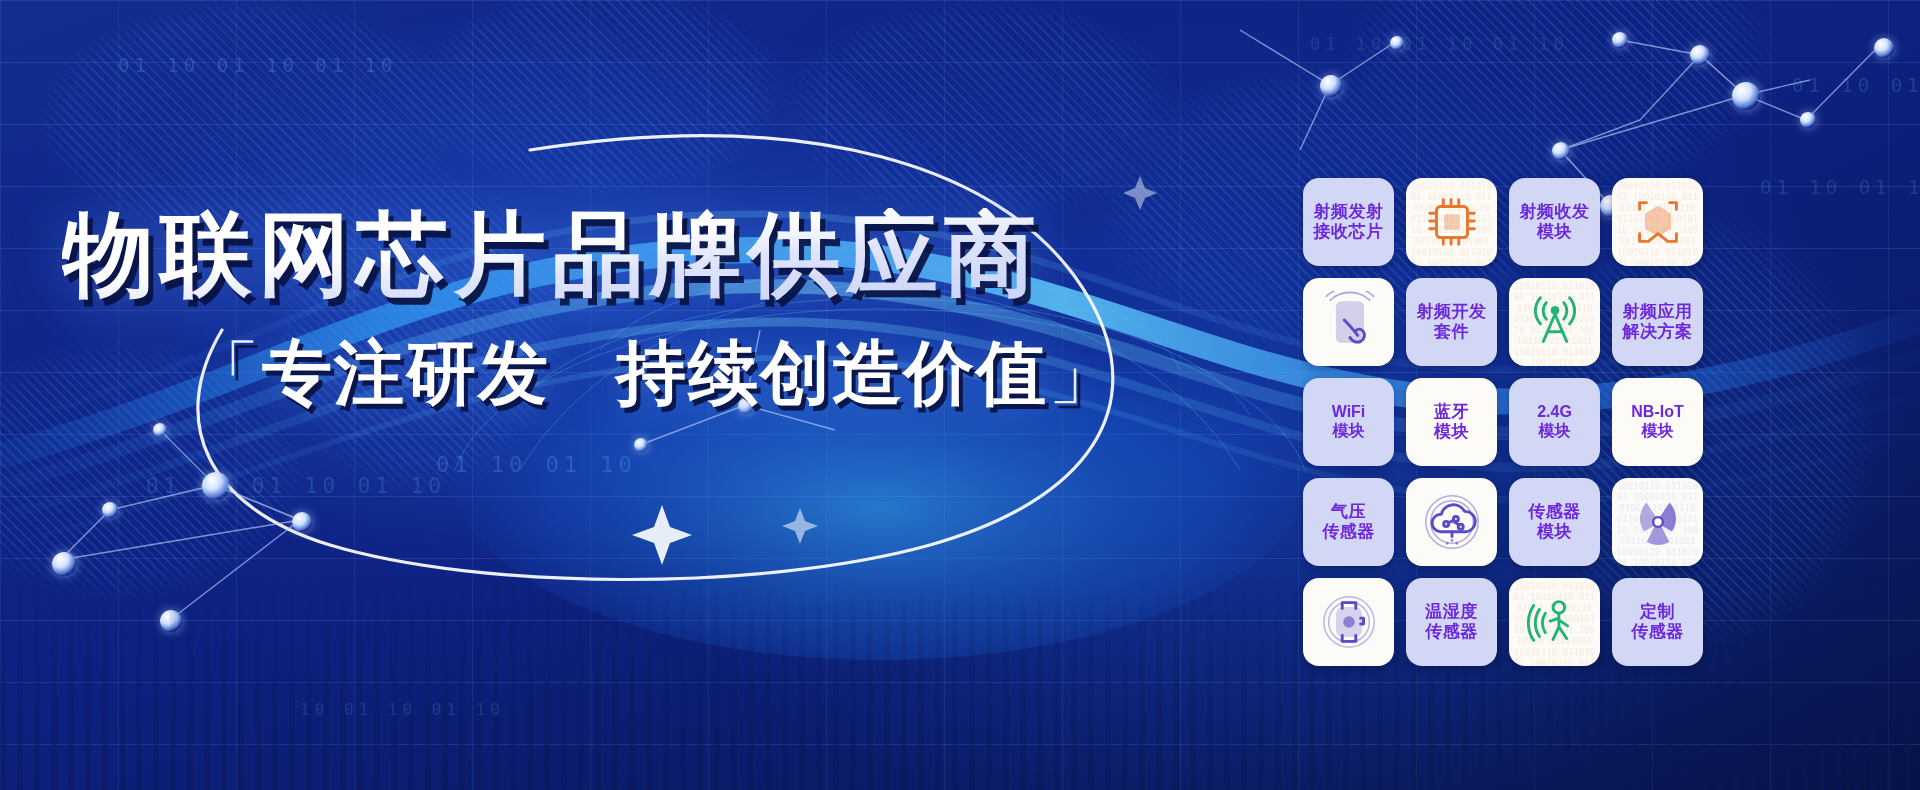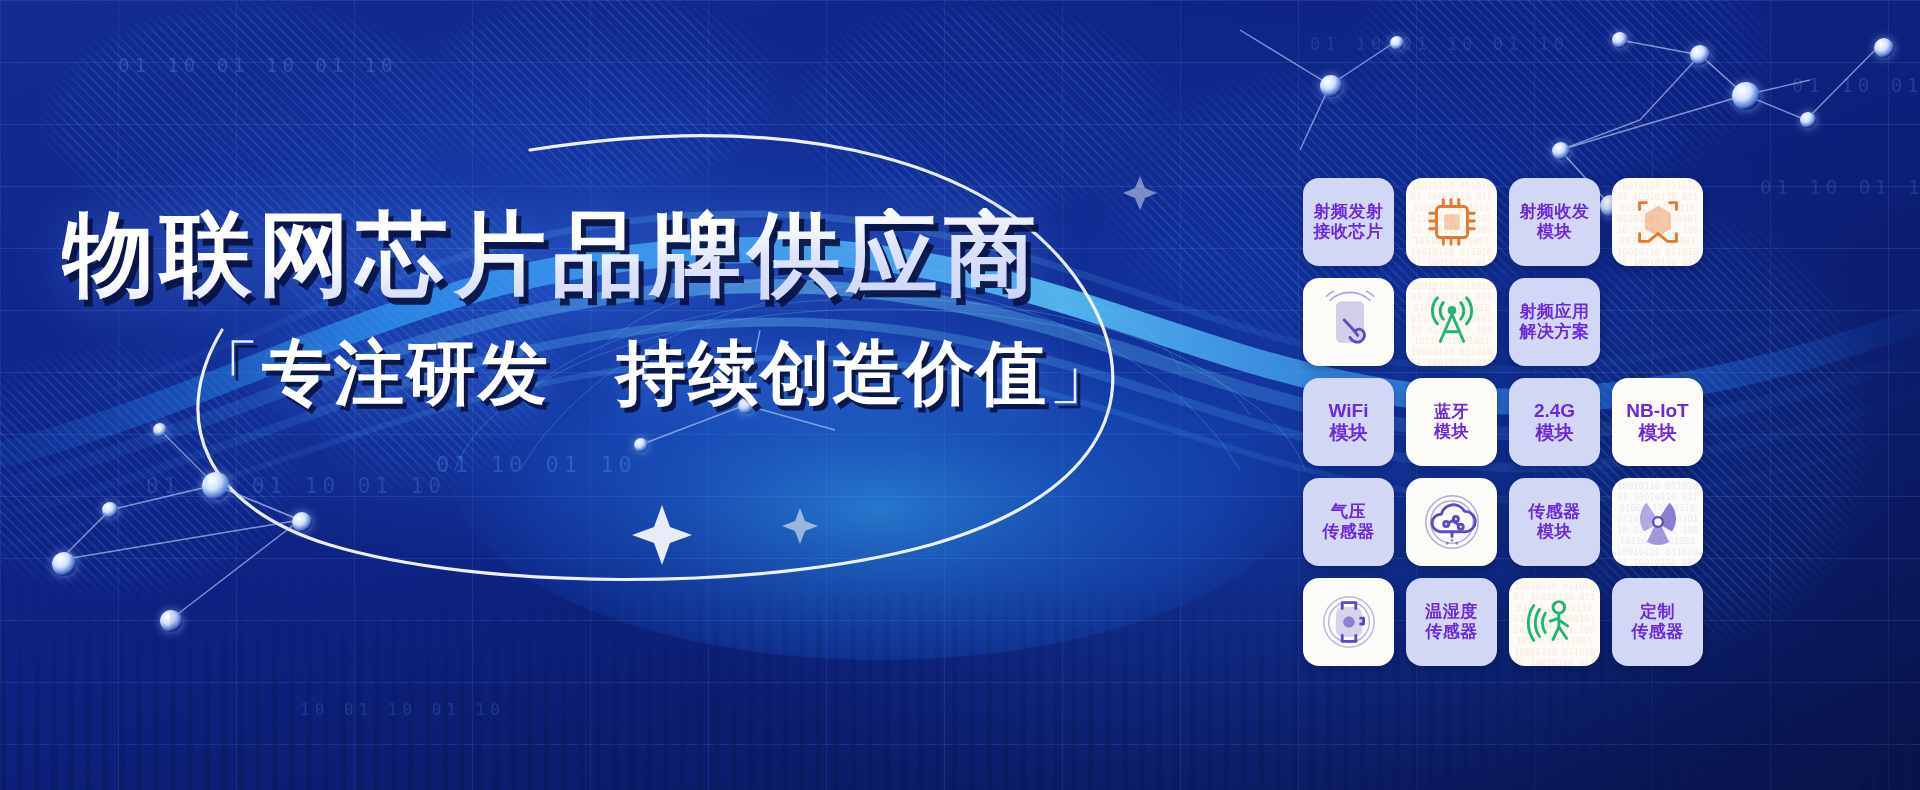--- a/index.html
+++ b/index.html
@@ -102,21 +102,21 @@
     display:flex;align-items:center;justify-content:center;text-align:center;
     overflow:hidden;flex:0 0 auto;
     box-shadow:0 3px 10px rgba(4,12,50,.35);
   }
   .tile.lav{background:#d3d7f6;}
   .tile.white{background:#fcfbf8;}
   .tile .lbl{
     position:relative;z-index:2;
     font-size:17px;font-weight:700;line-height:1.18;color:#6d28d9;letter-spacing:.5px;
   }
-  .tile .lbl.lat{font-size:19px;letter-spacing:0;}
+  .tile .lbl.lat{font-size:16px;letter-spacing:0;}
   .tile .ico{position:relative;z-index:2;width:62px;height:62px;display:block;}
   .tile .bgbits{
     position:absolute;inset:0;z-index:1;opacity:.35;
     font-family:"DejaVu Sans Mono","Liberation Mono",monospace;
     font-size:9px;line-height:11px;color:#f3c9a4;word-break:break-all;
     padding:3px;overflow:hidden;user-select:none;
   }
   .tile .bgbits.vio{color:#c9c7ef;}
 
   
@@ -271,20 +271,23 @@
           <svg class="ico" viewBox="0 0 64 64">
             <rect x="20" y="12" width="26" height="40" rx="4" fill="#5b4bc4" opacity=".25" stroke="#5b4bc4" stroke-width="3"></rect>
             <path d="M27 30 c6 6 10 10 14 16" fill="none" stroke="#5b4bc4" stroke-width="3" stroke-linecap="round" stroke-linejoin="round"></path>
             <path d="M38 42 c3-4 7-3 9 0 c2 3 1 8-3 10 c-4 2-9 0-11-4" fill="none" stroke="#5b4bc4" stroke-width="3" stroke-linecap="round" stroke-linejoin="round"></path>
             <g stroke="#5b4bc4" stroke-width="1.6" fill="none" opacity=".5">
               <path d="M12 10 a30 30 0 0 1 42 0"></path>
               <path d="M8 6 a36 36 0 0 1 50 0"></path>
             </g>
           </svg>
         </div>
+        <div class="tile lav">
+          <div class="lbl"><span>射频开发</span><br><span>套件</span></div>
+        </div>
         <div class="tile white">
           <div class="bgbits">10010110 01101001 10010110 01101001 10010110 01101001 10010110 01101001 10010110 01101001 10010110 01101001 10010110 01101001 </div>
           <svg class="ico" viewBox="0 0 64 64">
             <path d="M32 24 L20 52 M32 24 L44 52 M24 42 h16" fill="none" stroke="#22b473" stroke-width="3" stroke-linecap="round" stroke-linejoin="round"></path>
             <circle cx="32" cy="20" r="4.5" fill="#22b473"></circle>
             <g fill="none" stroke="#22b473" stroke-width="3" stroke-linecap="round" stroke-linejoin="round">
               <path d="M23 12 a13 13 0 0 0 0 17"></path>
               <path d="M41 12 a13 13 0 0 1 0 17"></path>
               <path d="M17 7 a20 20 0 0 0 0 27"></path>
               <path d="M47 7 a20 20 0 0 1 0 27"></path>

